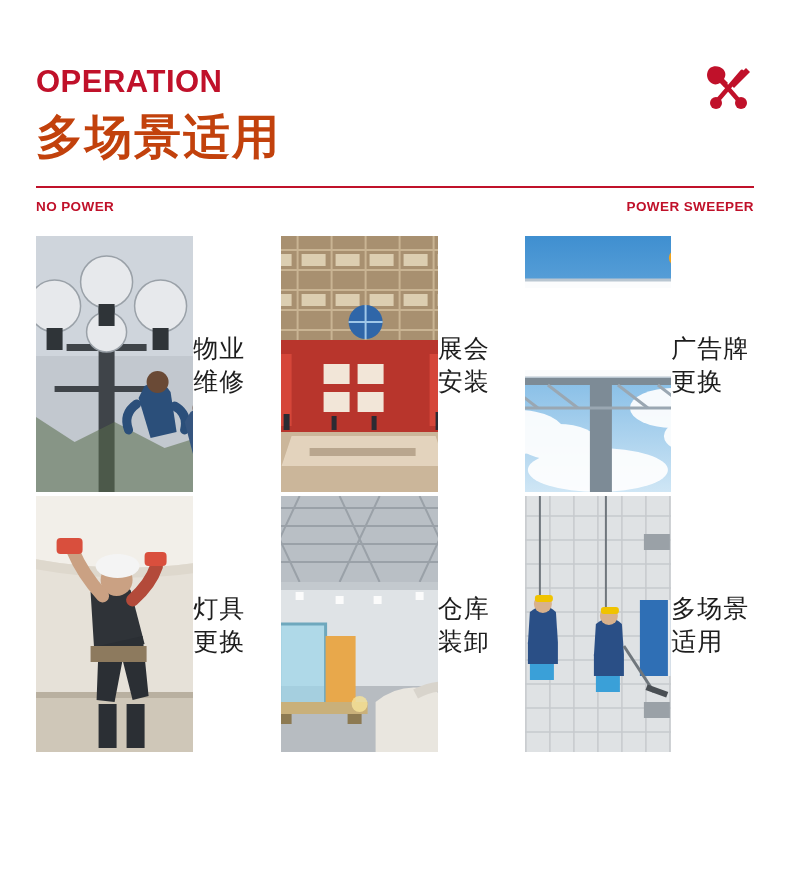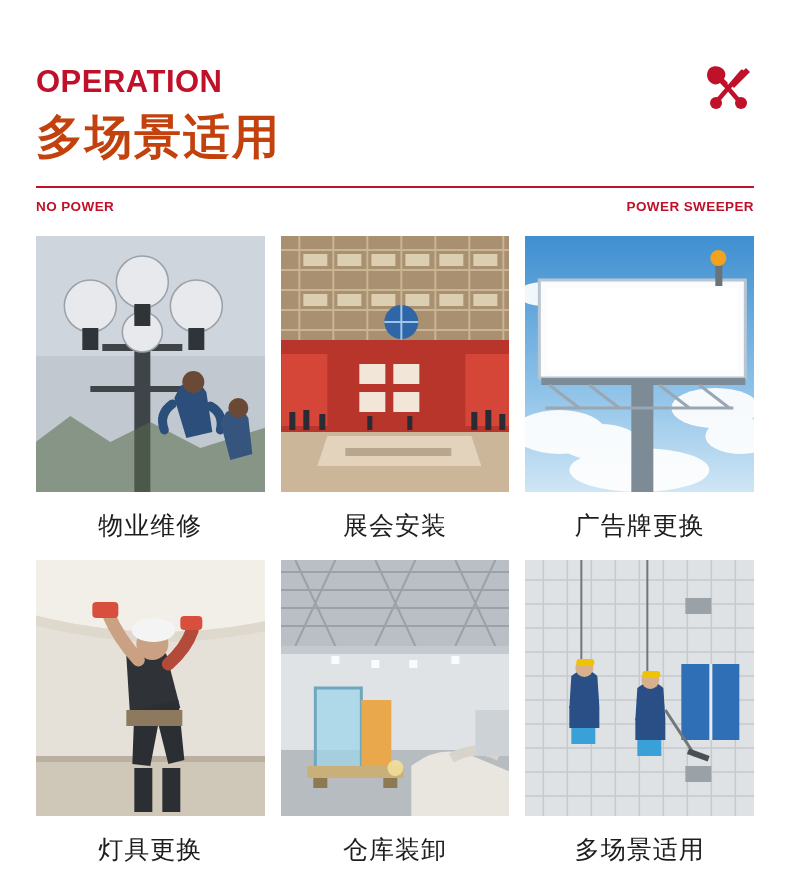--- a/index.html
+++ b/index.html
@@ -71,21 +71,21 @@
   
   .grid {
     margin-top: 22px;
     display: grid;
     grid-template-columns: repeat(3, 1fr);
     column-gap: 16px;
     row-gap: 4px;
   }
   .cell {
     display: flex;
-    flex-direction: column;
+    flex-direction: row;
     align-items: center;
   }
   .thumb {
     width: 100%;
     height: 256px;
     overflow: hidden;
     position: relative;
     background: #dfe3e8;
   }
   .caption {

